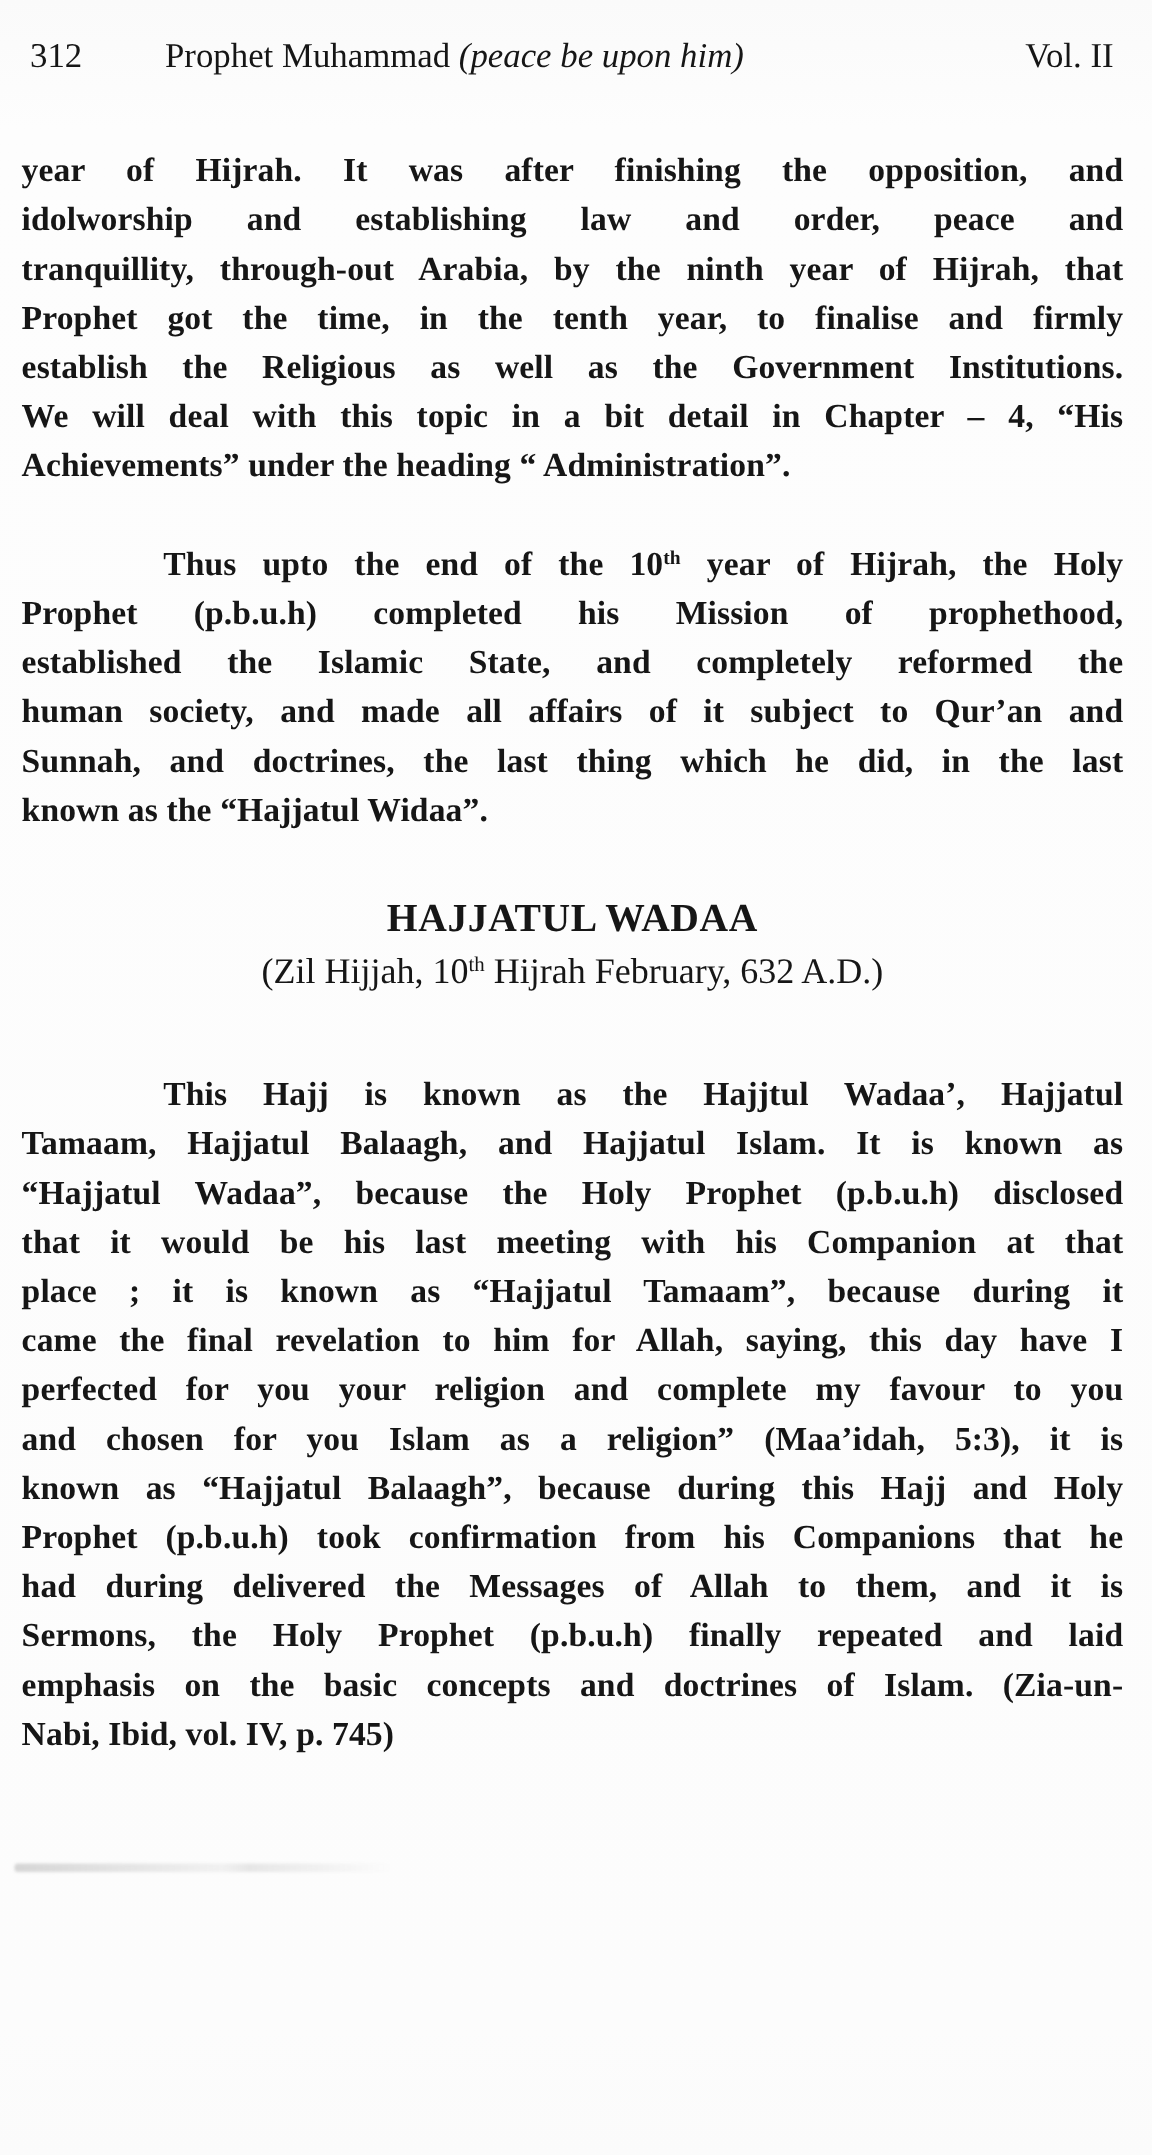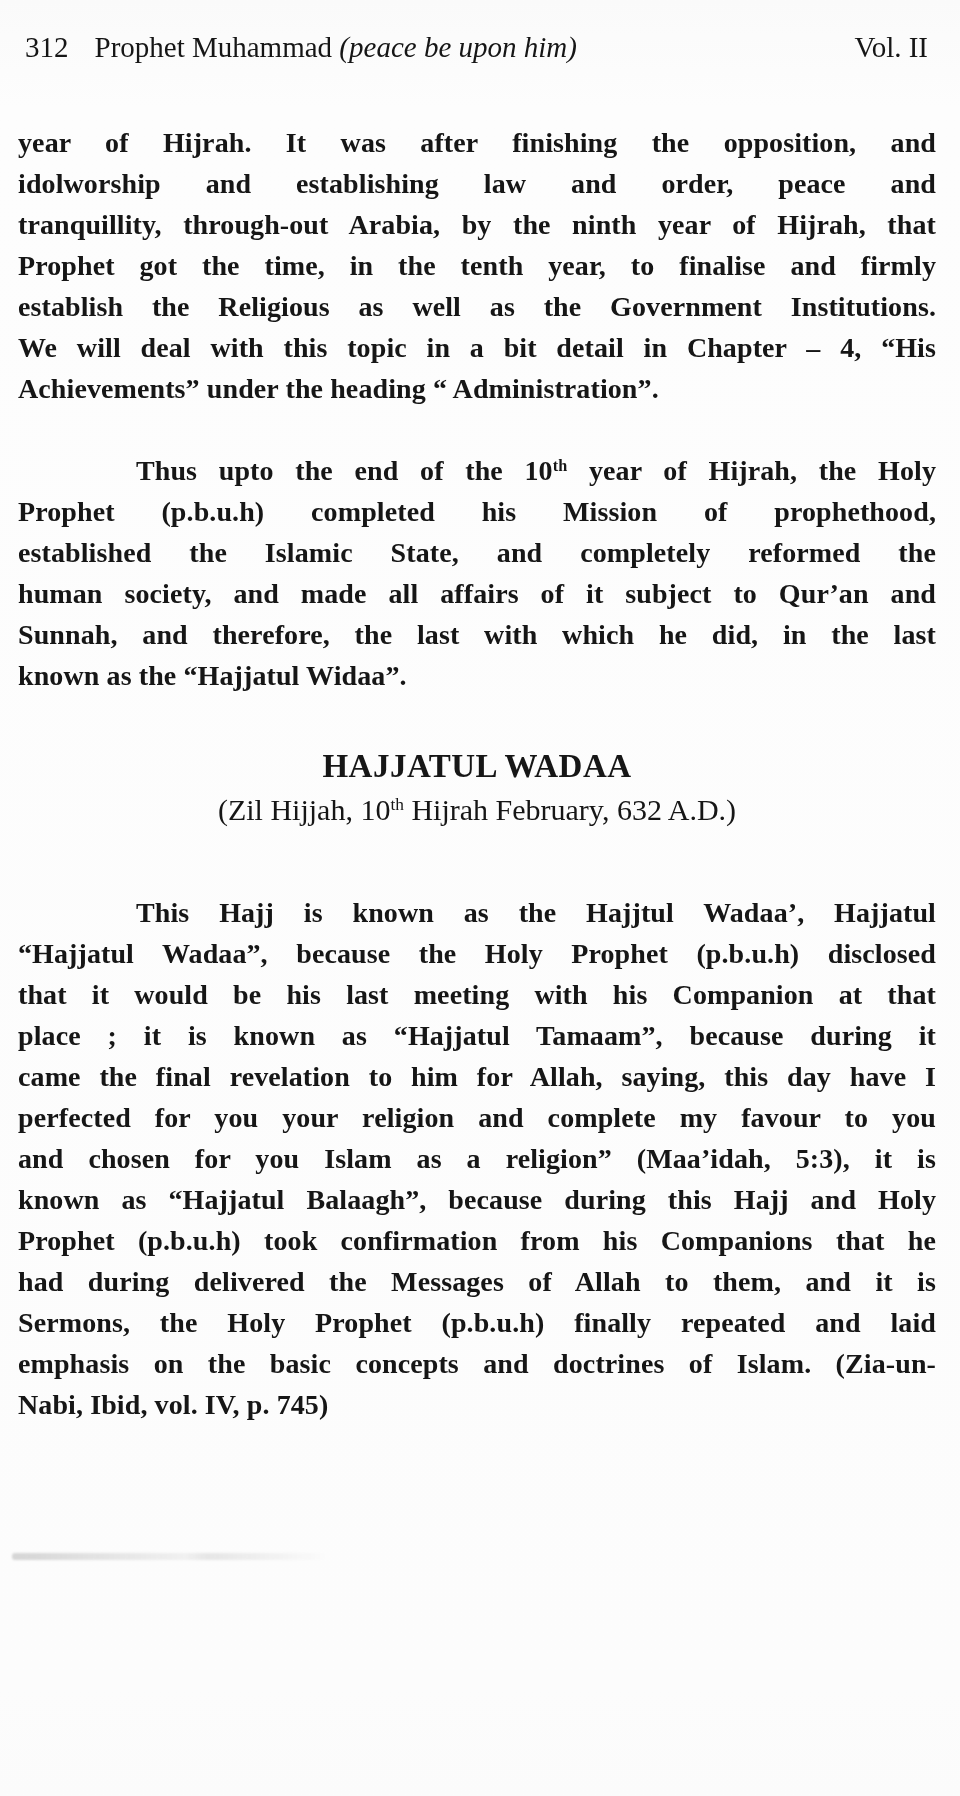--- a/index.html
+++ b/index.html
@@ -14,21 +14,21 @@
     font-family: "Liberation Serif", "DejaVu Serif", serif;
     overflow: hidden;
   }
   .header {
     display: flex;
     align-items: flex-start;
     padding: 30px 32px 0 25px;
     font-size: 29px;
     line-height: 34px;
   }
-  .header .title { margin-left: 26px; }
+  .header .title { margin-left: 69px; }
   .header .vol { margin-left: auto; }
   .body { padding: 0 24px 0 18px; }
   .para { display: block; font-weight: bold; }
   .para1 { margin-top: 58px; }
   .para2 { margin-top: 41px; }
   .para3 { margin-top: 64px; }
   .line {
     font-size: 28px;
     line-height: 41px;
     text-align: justify;
@@ -90,29 +90,30 @@
       <div class="line">establish the Religious as well as the Government Institutions.</div>
       <div class="line">We will deal with this topic in a bit detail in Chapter – 4, “His</div>
       <div class="line last">Achievements” under the heading “ Administration”.</div>
     </section>
 
     <section class="para para2">
       <div class="line first-indent">Thus upto the end of the 10<sup>th</sup> year of Hijrah, the Holy</div>
       <div class="line">Prophet (p.b.u.h) completed his Mission of prophethood,</div>
       <div class="line">established the Islamic State, and completely reformed the</div>
       <div class="line">human society, and made all affairs of it subject to Qur’an and</div>
-      <div class="line">Sunnah, and therefore, the last with which he did, in the last</div>
+      <div class="line">Sunnah, and doctrines, the last thing which he did, in the last</div>
       <div class="line last">known as the “Hajjatul Widaa”.</div>
     </section>
 
     <h2 class="heading">HAJJATUL WADAA</h2>
     <div class="subheading">(Zil Hijjah, 10<sup>th</sup> Hijrah February, 632 A.D.)</div>
 
     <section class="para para3">
       <div class="line first-indent">This Hajj is known as the Hajjtul Wadaa’, Hajjatul</div>
+      <div class="line">Tamaam, Hajjatul Balaagh, and Hajjatul Islam. It is known as</div>
       <div class="line">“Hajjatul Wadaa”, because the Holy Prophet (p.b.u.h) disclosed</div>
       <div class="line">that it would be his last meeting with his Companion at that</div>
       <div class="line">place ; it is known as “Hajjatul Tamaam”, because during it</div>
       <div class="line">came the final revelation to him for Allah, saying, this day have I</div>
       <div class="line">perfected for you your religion and complete my favour to you</div>
       <div class="line">and chosen for you Islam as a religion” (Maa’idah, 5:3), it is</div>
       <div class="line">known as “Hajjatul Balaagh”, because during this Hajj and Holy</div>
       <div class="line">Prophet (p.b.u.h) took confirmation from his Companions that he</div>
       <div class="line">had during delivered the Messages of Allah to them, and it is</div>
       <div class="line">Sermons, the Holy Prophet (p.b.u.h) finally repeated and laid</div>

